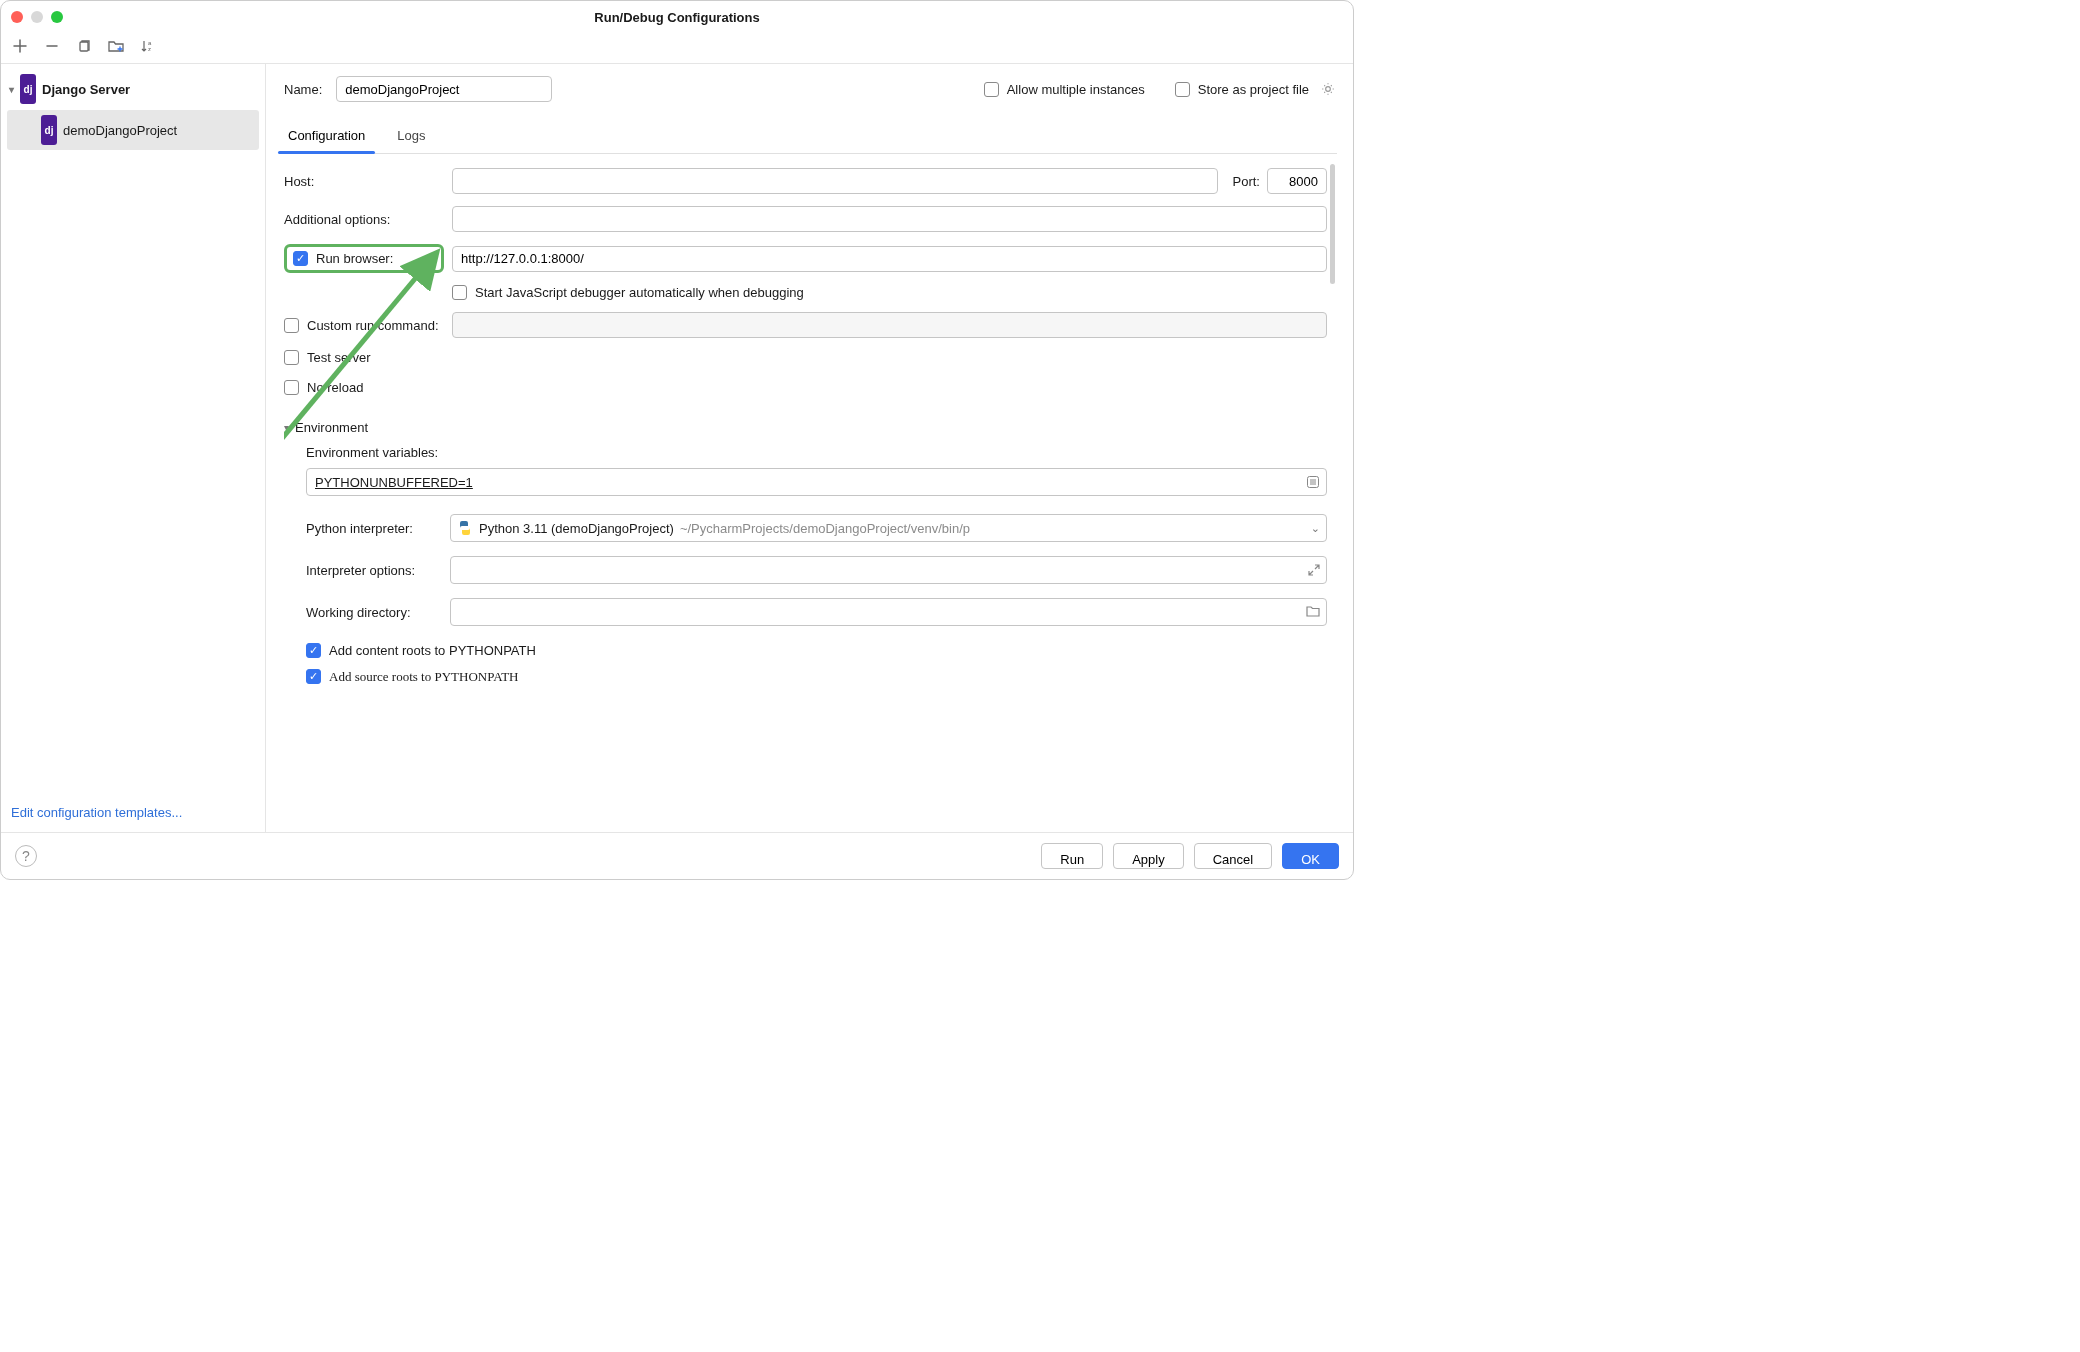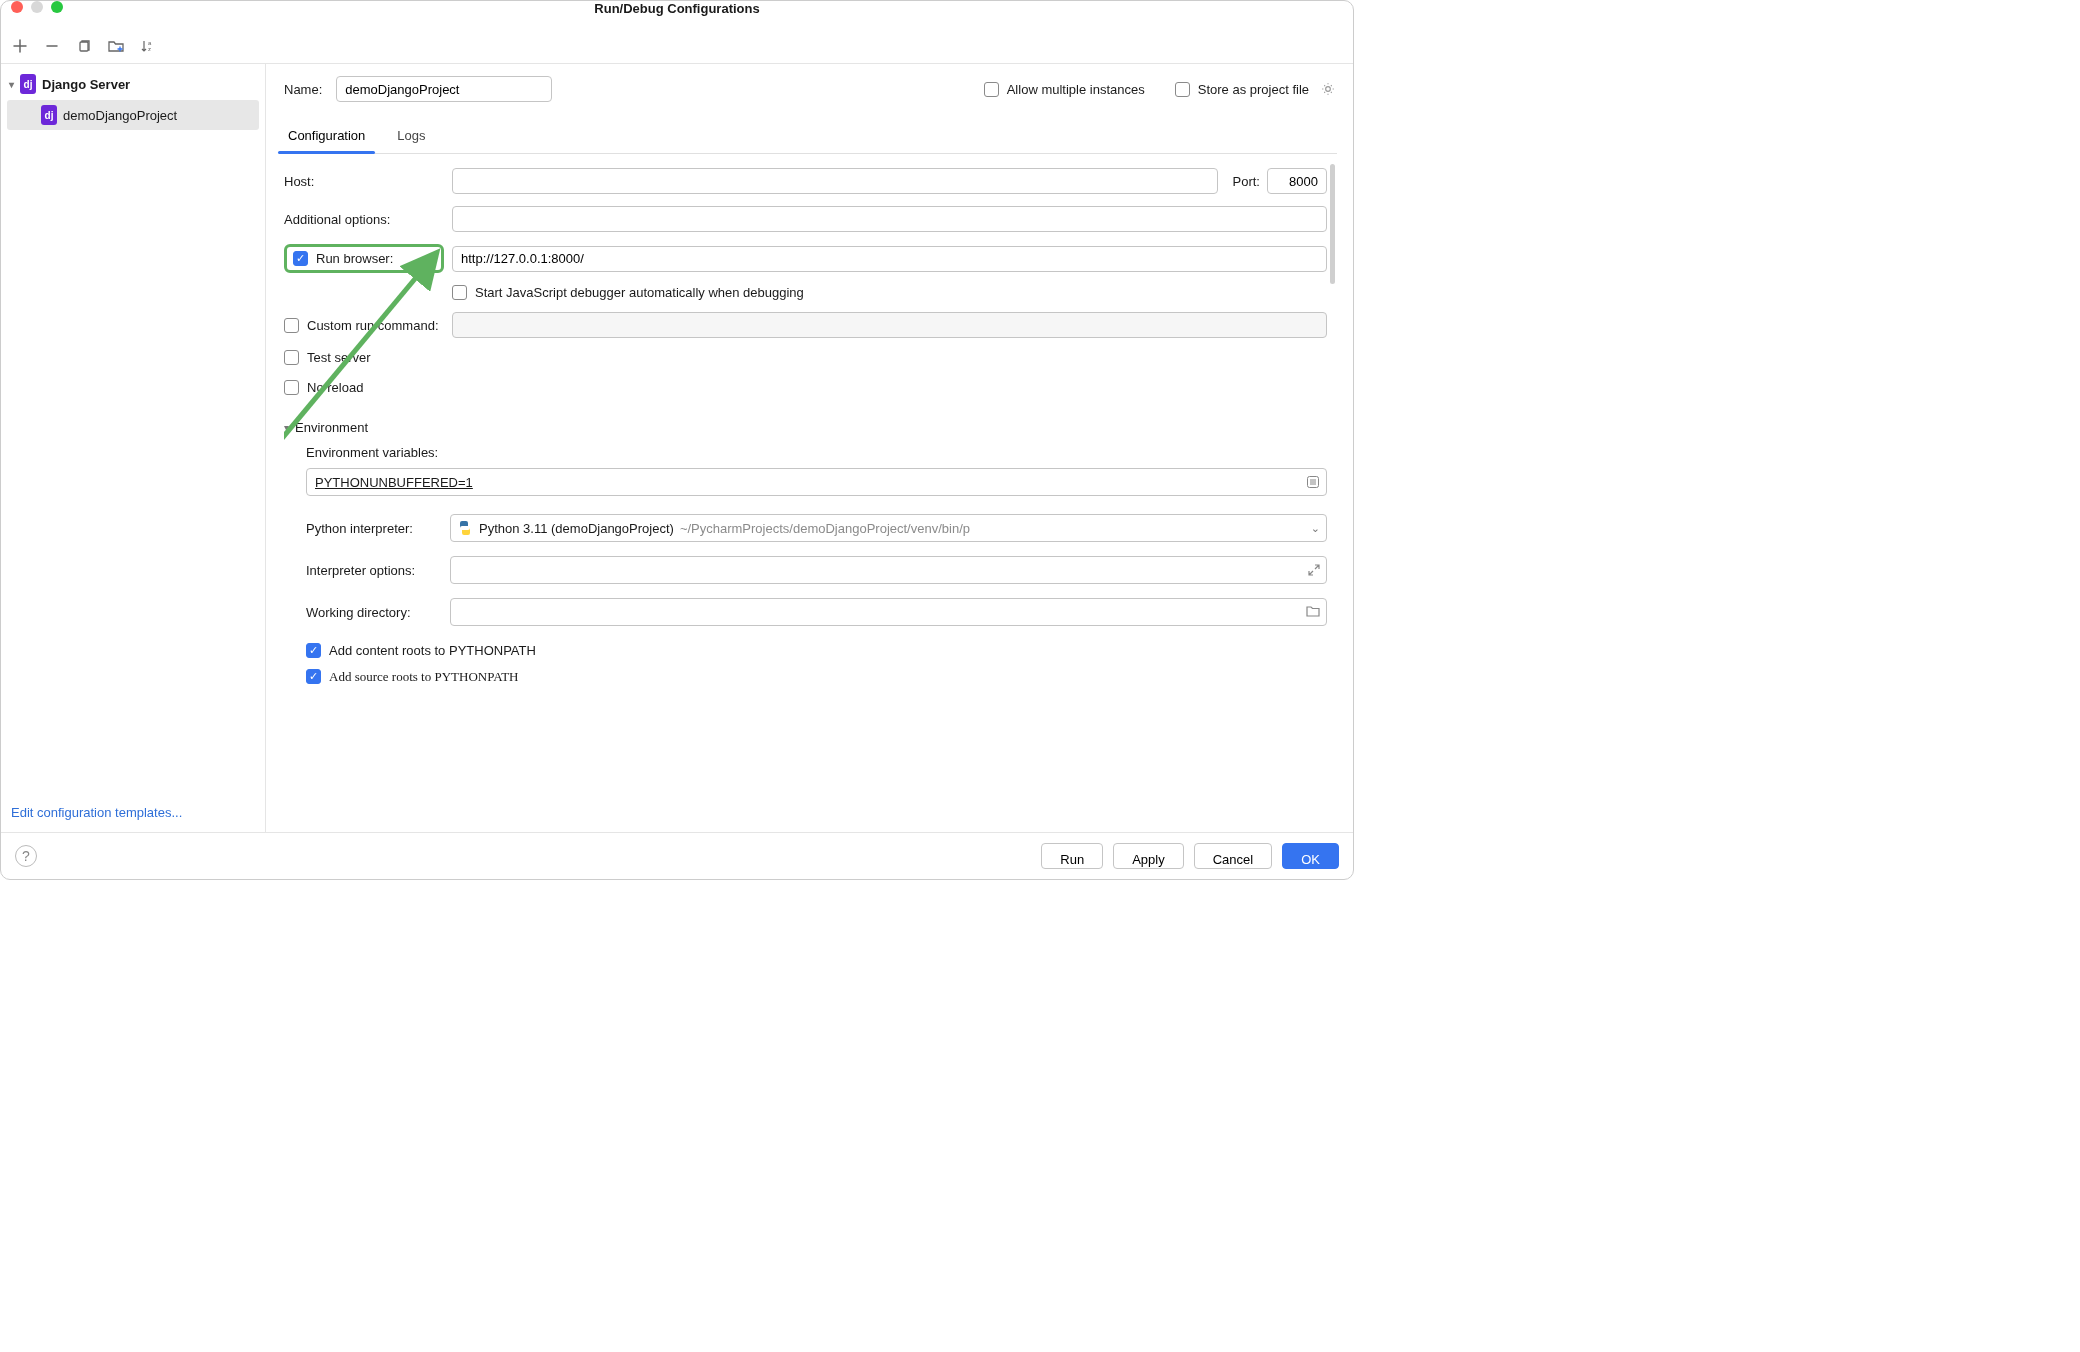--- a/index.html
+++ b/index.html
@@ -16,21 +16,21 @@
   display: flex;
   flex-direction: column;
   height: 100%;
   border: 1px solid #ccc;
   border-radius: 10px;
   overflow: hidden;
 }
 .titlebar {
   height: 32px;
   display: flex;
-  align-items: flex-start;
+  align-items: center;
   padding: 0 10px;
   position: relative;
 }
 .traffic-lights { display: flex; gap: 8px; }
 .tl { width: 12px; height: 12px; border-radius: 50%; }
 .tl.red { background: #ff5f57; }
 .tl.grey { background: #d8d8d8; }
 .tl.green { background: #28c840; }
 .titlebar .title {
   position: absolute; left: 0; right: 0; text-align: center;
@@ -67,21 +67,21 @@
 }
 .tree-item {
   display: flex; align-items: center; gap: 6px;
   padding: 5px 6px 5px 34px;
   background: #e7e7e7;
   border-radius: 3px;
   font-size: 13px;
   margin-top: 2px;
 }
 .dj-icon {
-  width: 16px; height: 20px; background: #6d28d9; color: #fff;
+  width: 16px; height: 30px; background: #4c1d95; color: #fff;
   font-size: 10px; font-weight: 700; display: inline-flex;
   align-items: center; justify-content: center; border-radius: 3px;
 }
 .sidebar-footer {
   padding: 10px 10px 12px 10px;
 }
 .link { color: #2f6fd8; cursor: pointer; }
 .content {
   flex: 1;
   padding: 12px 16px 0 18px;

